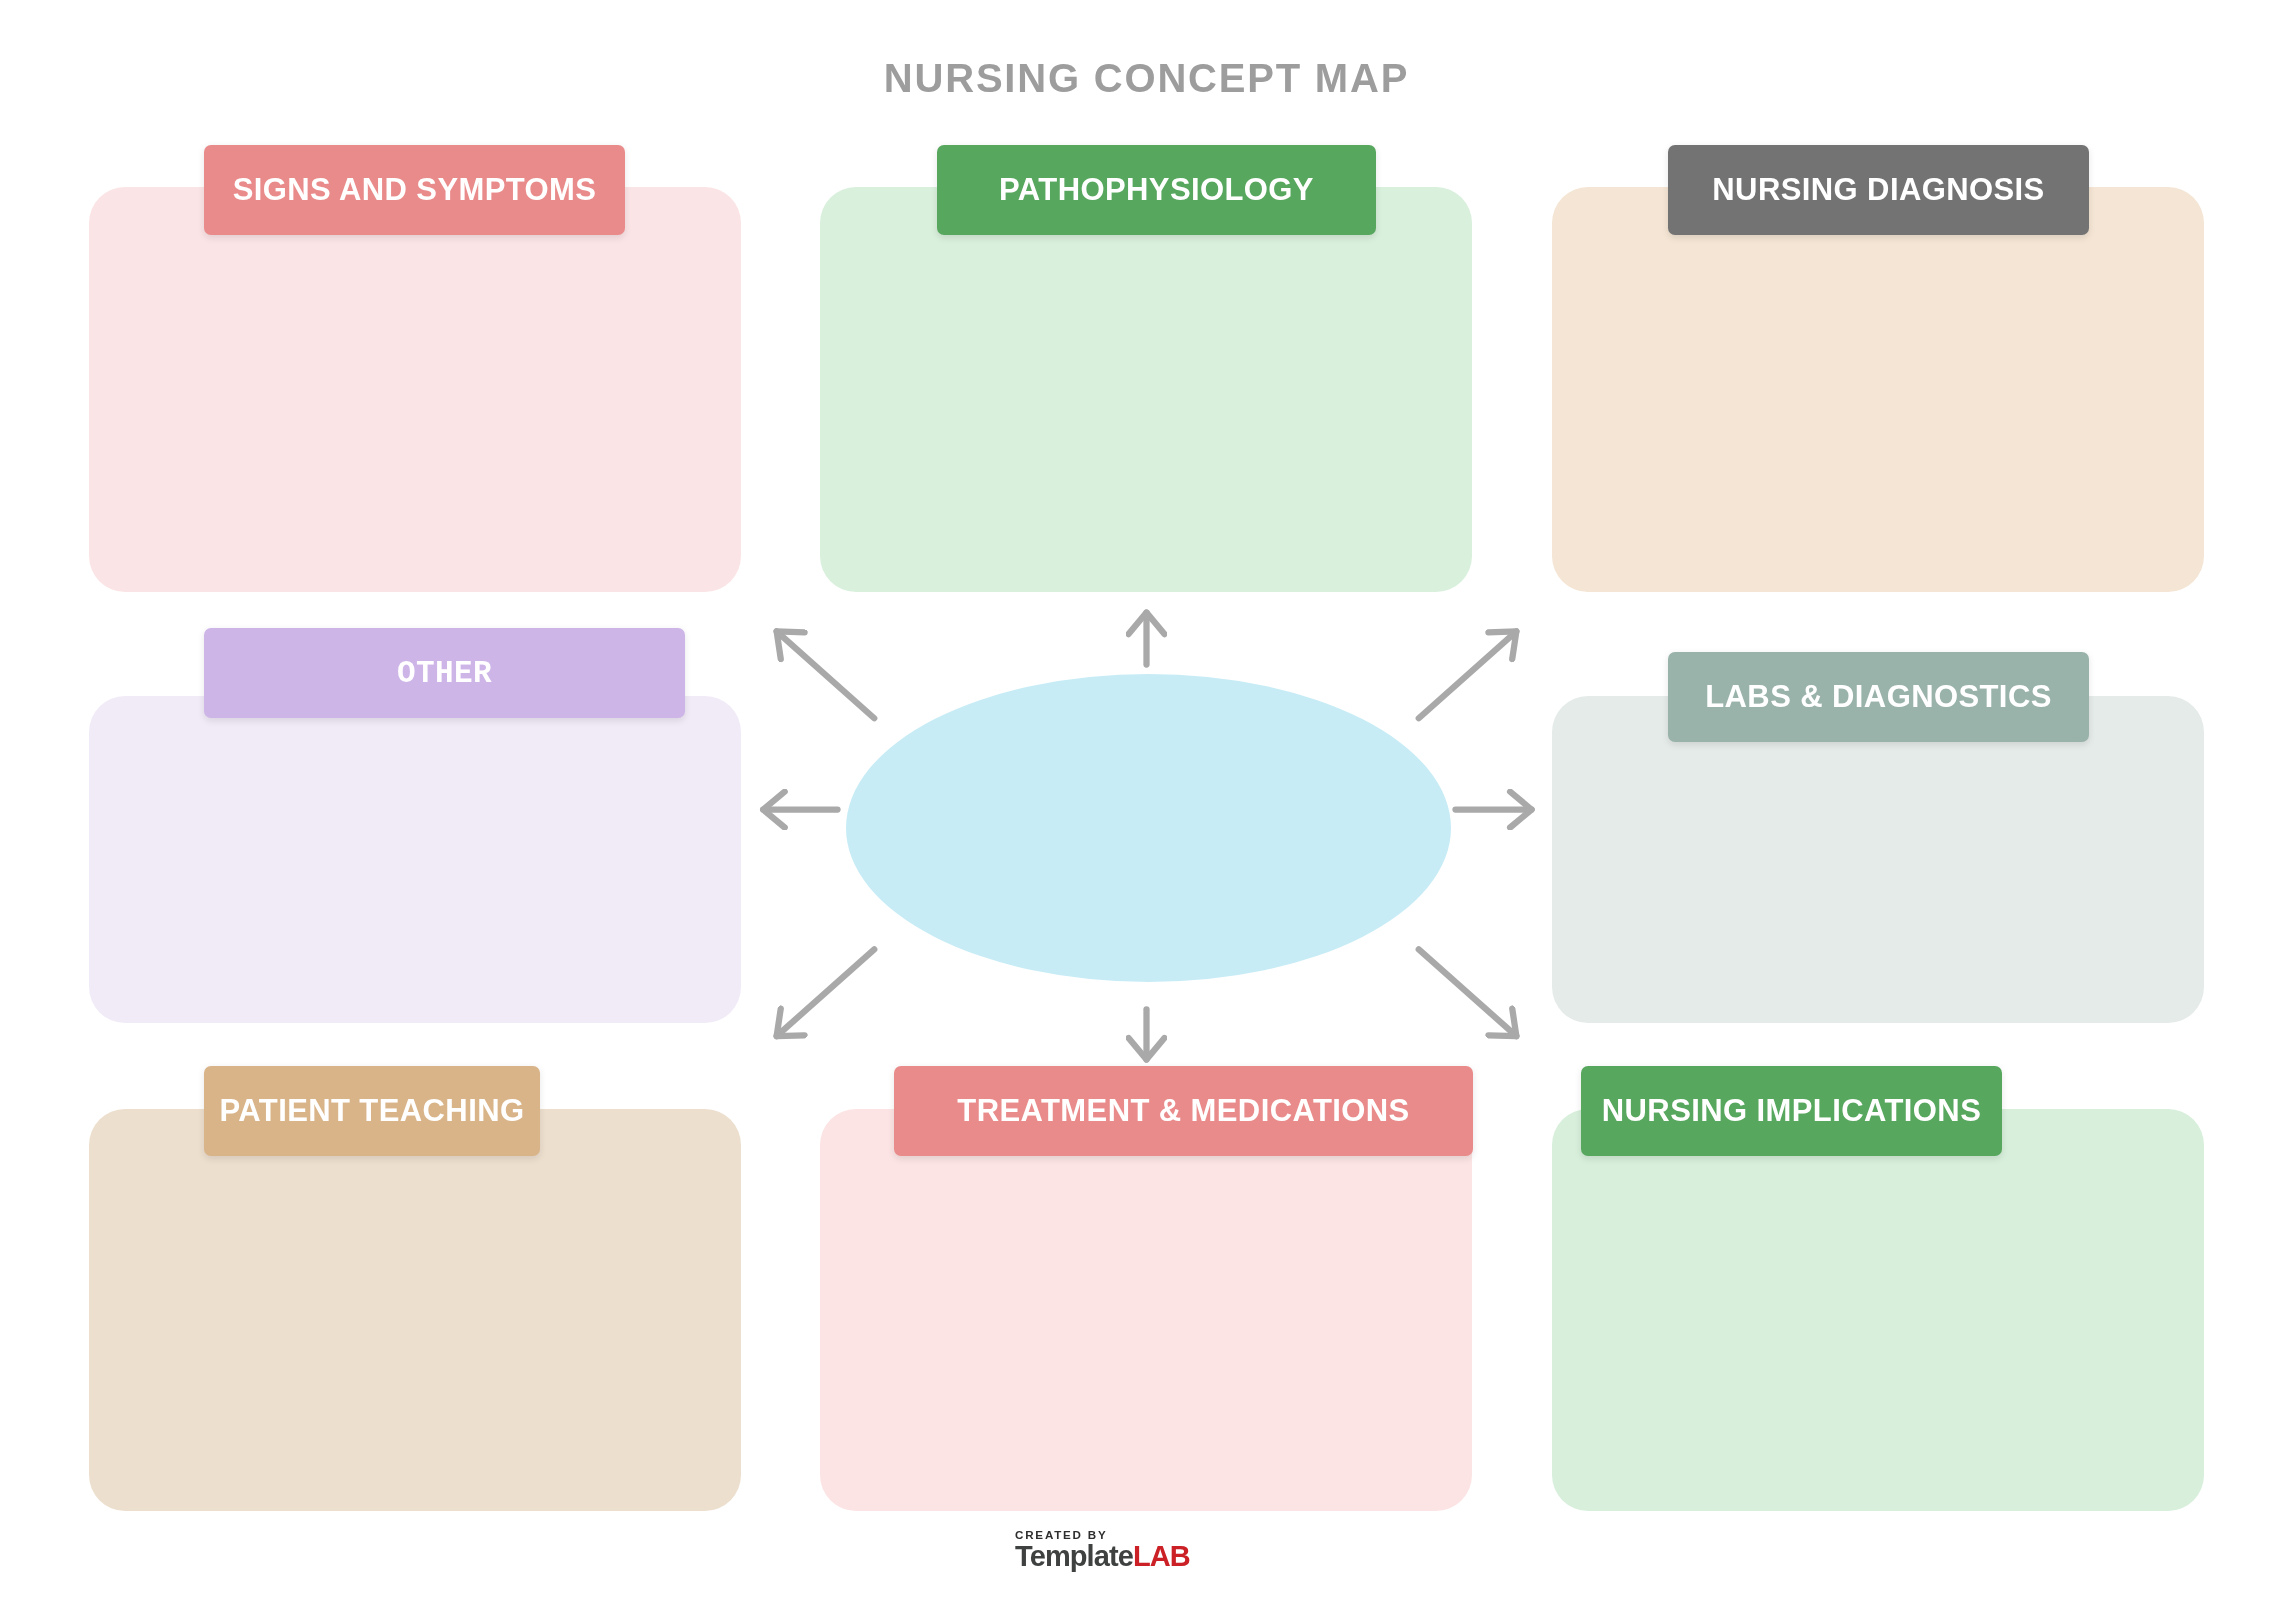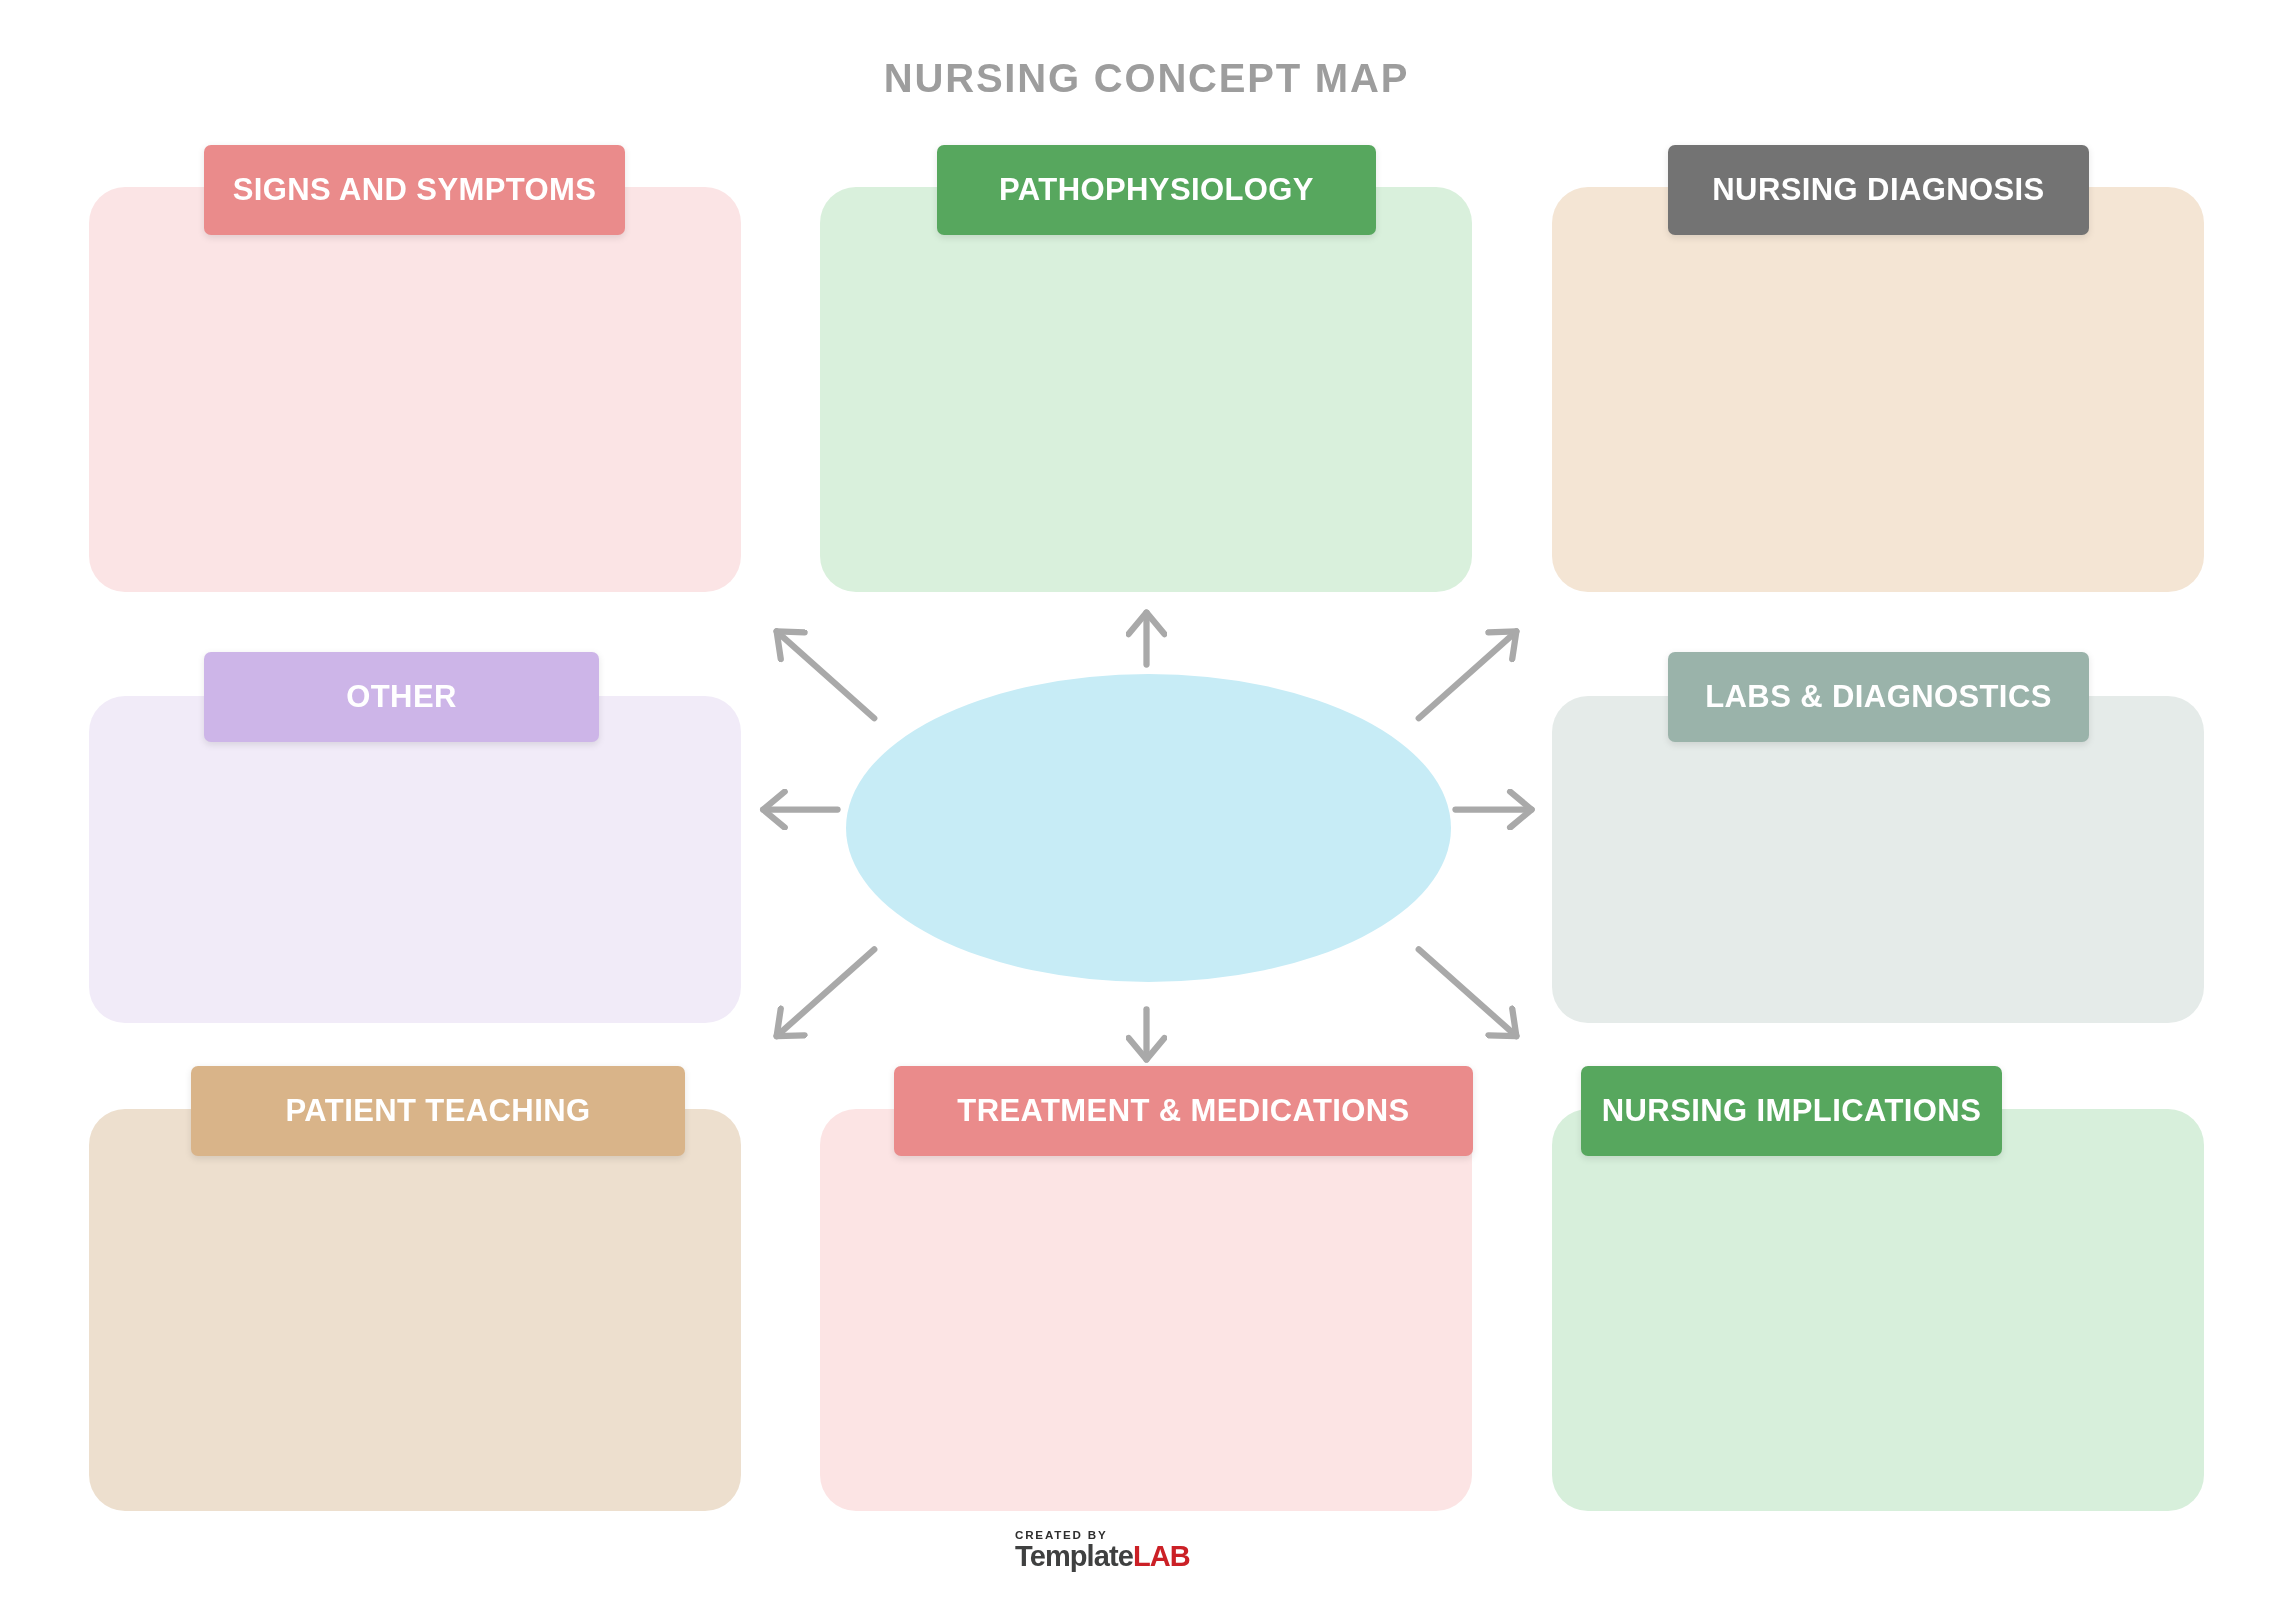--- a/index.html
+++ b/index.html
@@ -39,27 +39,27 @@
   .b0-body { left:  89px; top: 187px; width: 652px; height: 405px; background: #fbe4e5; }
   .b0-head { left: 204px; top: 145px; width: 421px; background: #ea8b8b; }
 
   .b1-body { left:  820px; top: 187px; width: 652px; height: 405px; background: #d9f0dc; }
   .b1-head { left: 937px; top: 145px; width: 439px; background: #57a75e; }
 
   .b2-body { left: 1552px; top: 187px; width: 652px; height: 405px; background: #f4e5d4; }
   .b2-head { left: 1668px; top: 145px; width: 421px; background: #dcba8e; }
 
   .b3-body { left:  89px; top: 696px; width: 652px; height: 327px; background: #f1ebf8; }
-  .b3-head { left: 204px; top: 652px; width: 395px; background: #cdb5e8; }
+  .b3-head { left: 204px; top: 628px; width: 481px; background: #cdb5e8; font-family: Liberation Mono, monospace; }
 
   .b4-body { left: 1552px; top: 696px; width: 652px; height: 327px; background: #e5ebe9; }
   .b4-head { left: 1668px; top: 652px; width: 421px; background: #9ab3aa; }
 
   .b5-body { left:  89px; top: 1109px; width: 652px; height: 402px; background: #eddfce; }
-  .b5-head { left: 191px; top: 1066px; width: 494px; background: #d9b489; }
+  .b5-head { left: 204px; top: 1066px; width: 336px; background: #d9b489; }
 
   .b6-body { left:  820px; top: 1109px; width: 652px; height: 402px; background: #fce4e4; }
   .b6-head { left:  894px; top: 1066px; width: 579px; background: #ea8b8b; }
 
   .b7-body { left: 1552px; top: 1109px; width: 652px; height: 402px; background: #d7efdb; }
   .b7-head { left: 1581px; top: 1066px; width: 421px; background: #57a75e; }
 
   .center-ellipse {
     position: absolute;
     left: 846px; top: 674px; width: 605px; height: 308px;

